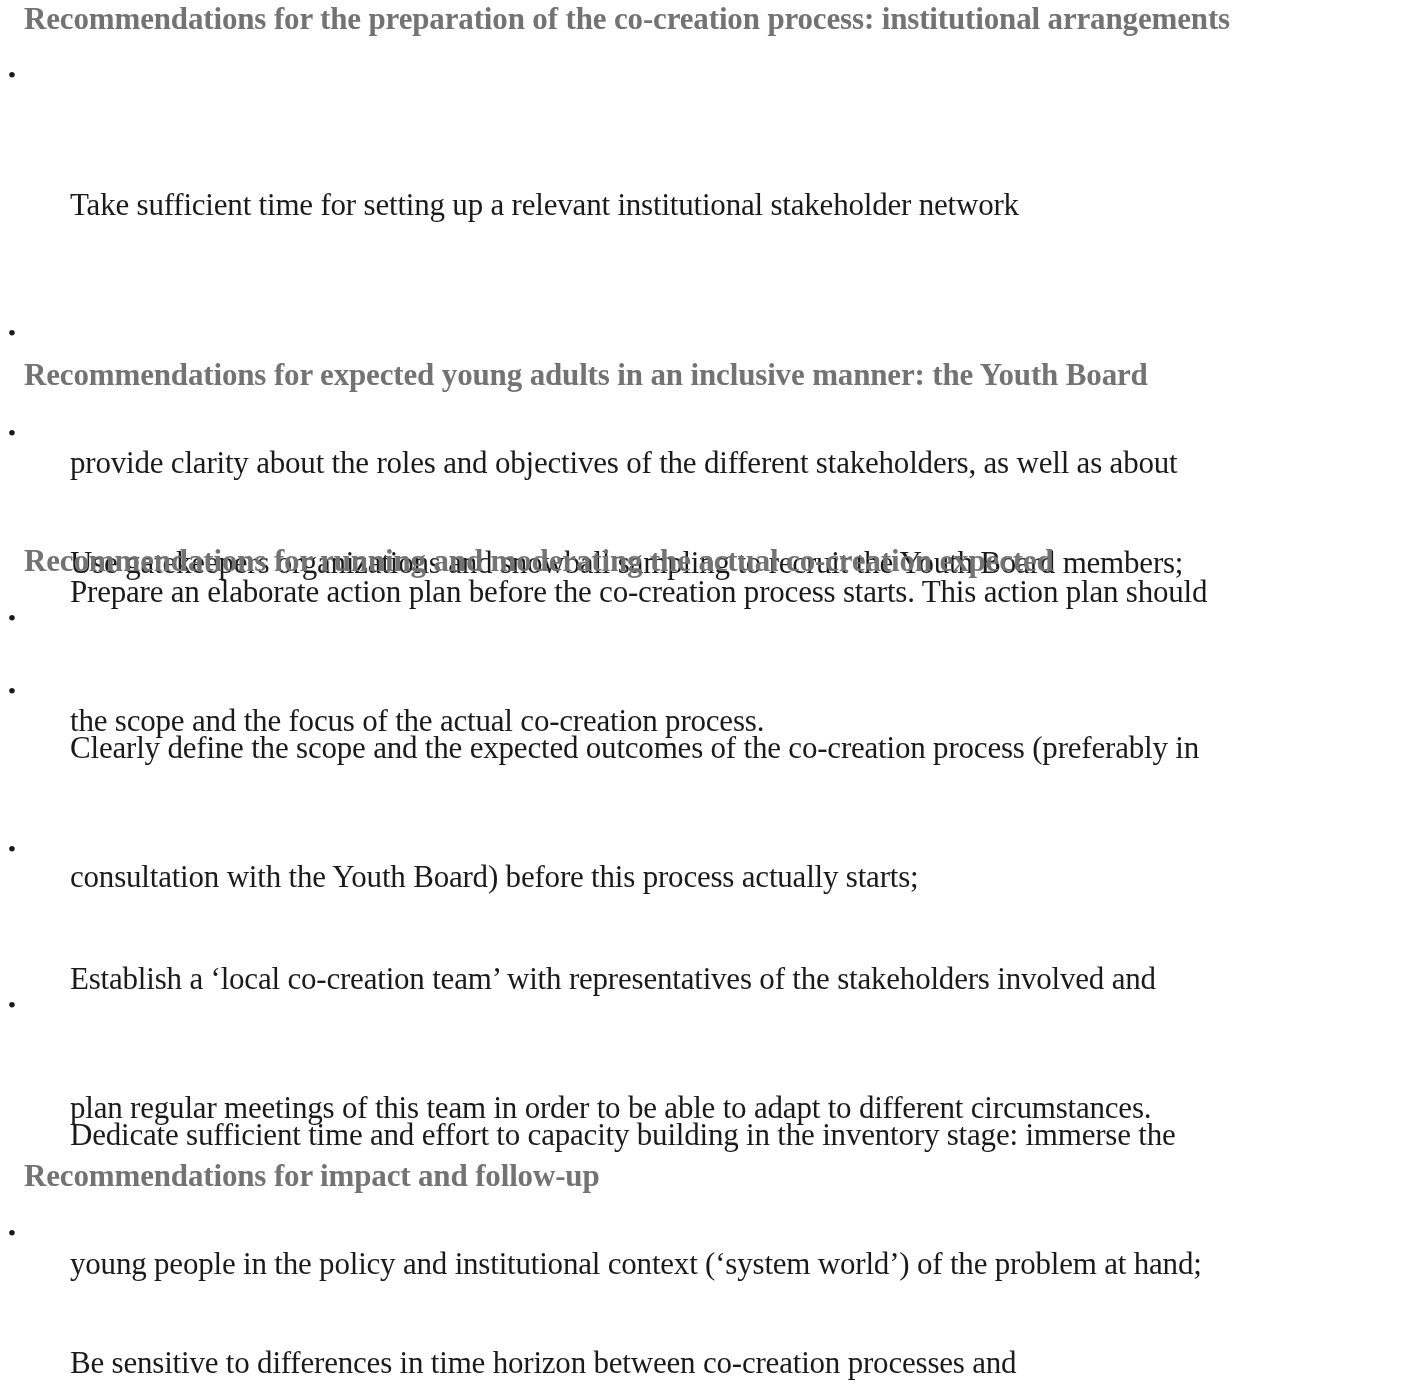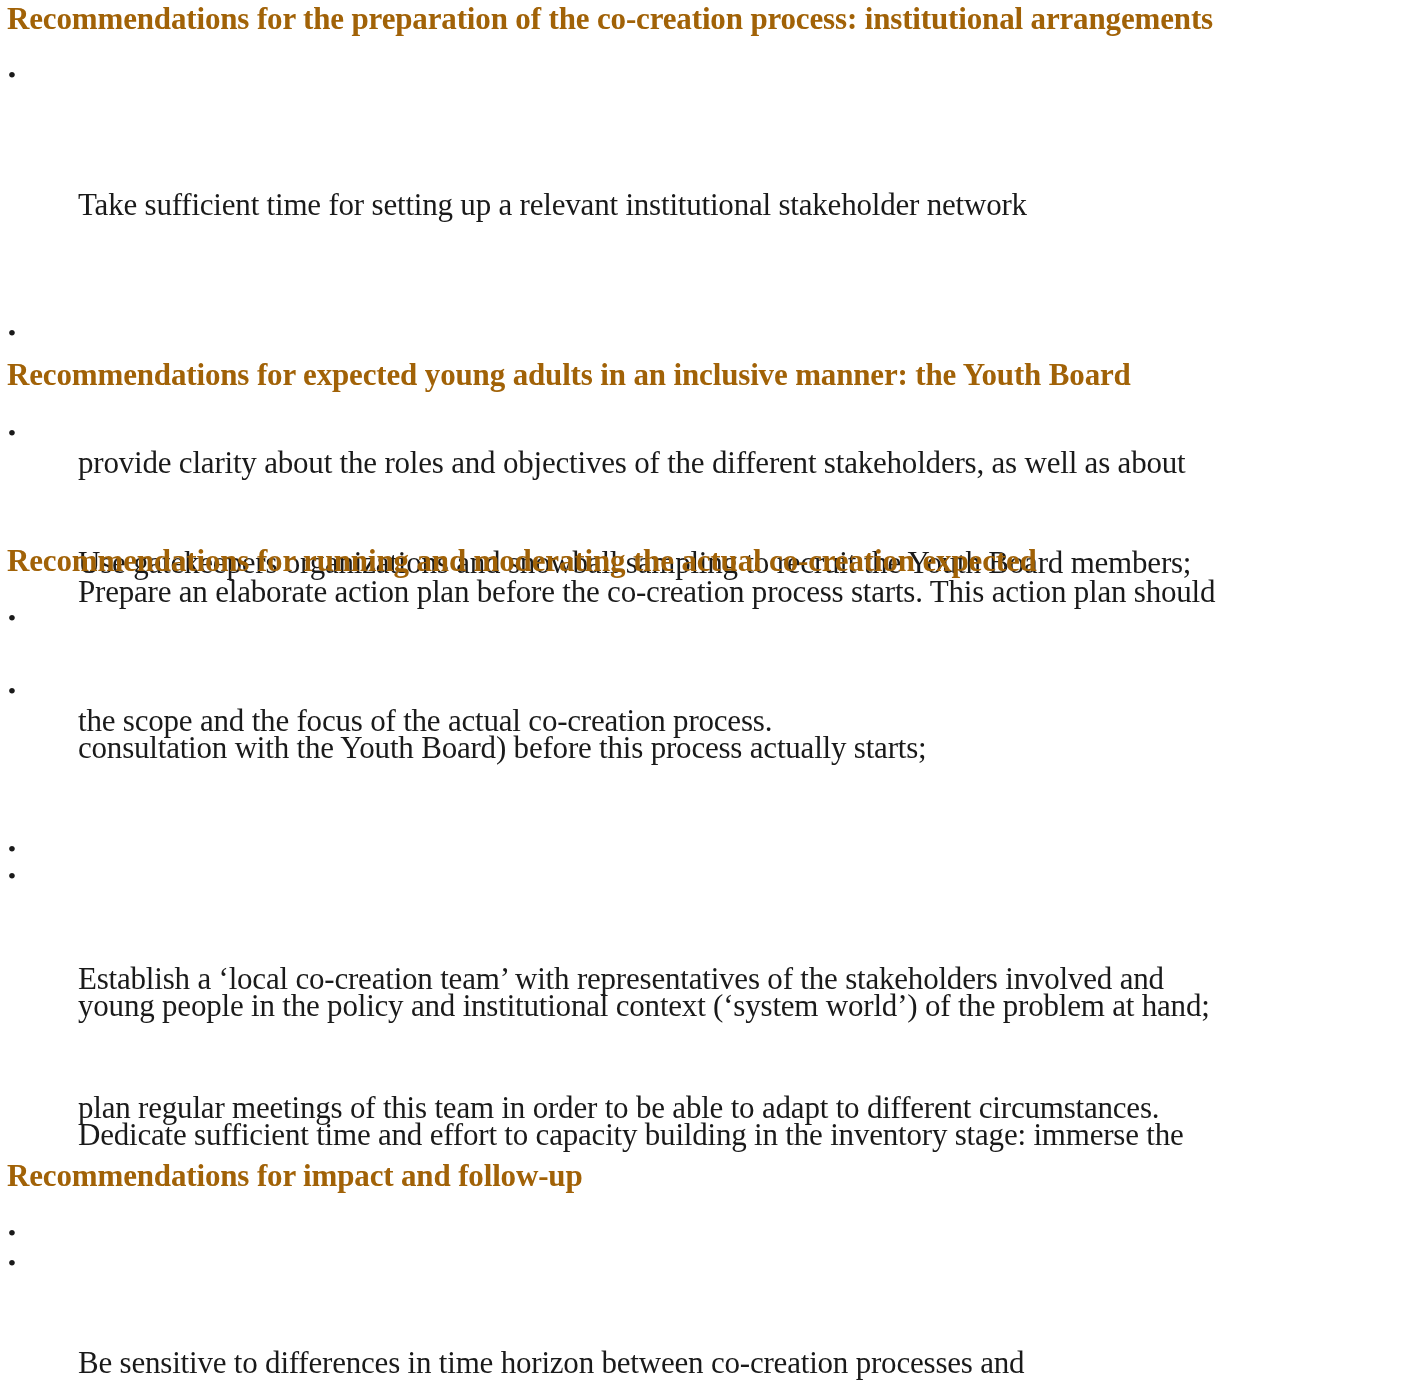--- a/index.html
+++ b/index.html
@@ -21,27 +21,27 @@
       top: 0;
       width: 1417px;
     }
     .section {
       position: absolute;
       left: 0;
       width: 1417px;
     }
     .heading {
       position: absolute;
-      left: 7px;
+      left: 24px;
       font-weight: bold;
       font-size: 31px;
       line-height: 36px;
       white-space: nowrap;
       letter-spacing: -0.15px;
-      color: #a16207;
+      color: #737373;
     }
     .bullet-list {
       position: absolute;
       left: 0;
       width: 1417px;
       margin: 0;
       padding: 0;
       list-style: none;
     }
     .bullet-item {
@@ -57,21 +57,20 @@
       left: 5px;
       top: 0;
       width: 14px;
       text-align: center;
       font-size: 24px;
       line-height: 43px;
     }
     .bullet-line {
       display: block;
       letter-spacing: -0.2px;
-      margin-left: 8px;
     }
   </style>
 </head>
 <body>
 
 <div class="doc">
 
   <div class="section" style="top:0px;">
     <div class="heading" style="top:1px;">Recommendations for the preparation of the co-creation process: institutional arrangements</div>
     <ul class="bullet-list" style="top:54px;">
@@ -104,26 +103,27 @@
         <span class="bullet-glyph">•</span>
       </li>
     </ul>
   </div>
 
   <div class="section" style="top:543px;">
     <div class="heading" style="top:0px;">Recommendations for running and moderating the actual co-creation expected</div>
     <ul class="bullet-list" style="top:54px;">
       <li class="bullet-item">
         <span class="bullet-glyph">•</span>
+        <span class="bullet-line">Clearly define the scope and the expected outcomes of the co-creation process (preferably in</span>
         <span class="bullet-line">consultation with the Youth Board) before this process actually starts;</span>
       </li>
       <li class="bullet-item">
         <span class="bullet-glyph">•</span>
+        <span class="bullet-line">Dedicate sufficient time and effort to capacity building in the inventory stage: immerse the</span>
         <span class="bullet-line">young people in the policy and institutional context (‘system world’) of the problem at hand;</span>
-        <span class="bullet-line">Dedicate sufficient time and effort to capacity building in the inventory stage: immerse the</span>
       </li>
       <li class="bullet-item">
         <span class="bullet-glyph">•</span>
         
         
       </li>
 
     </ul>
   </div>
 

